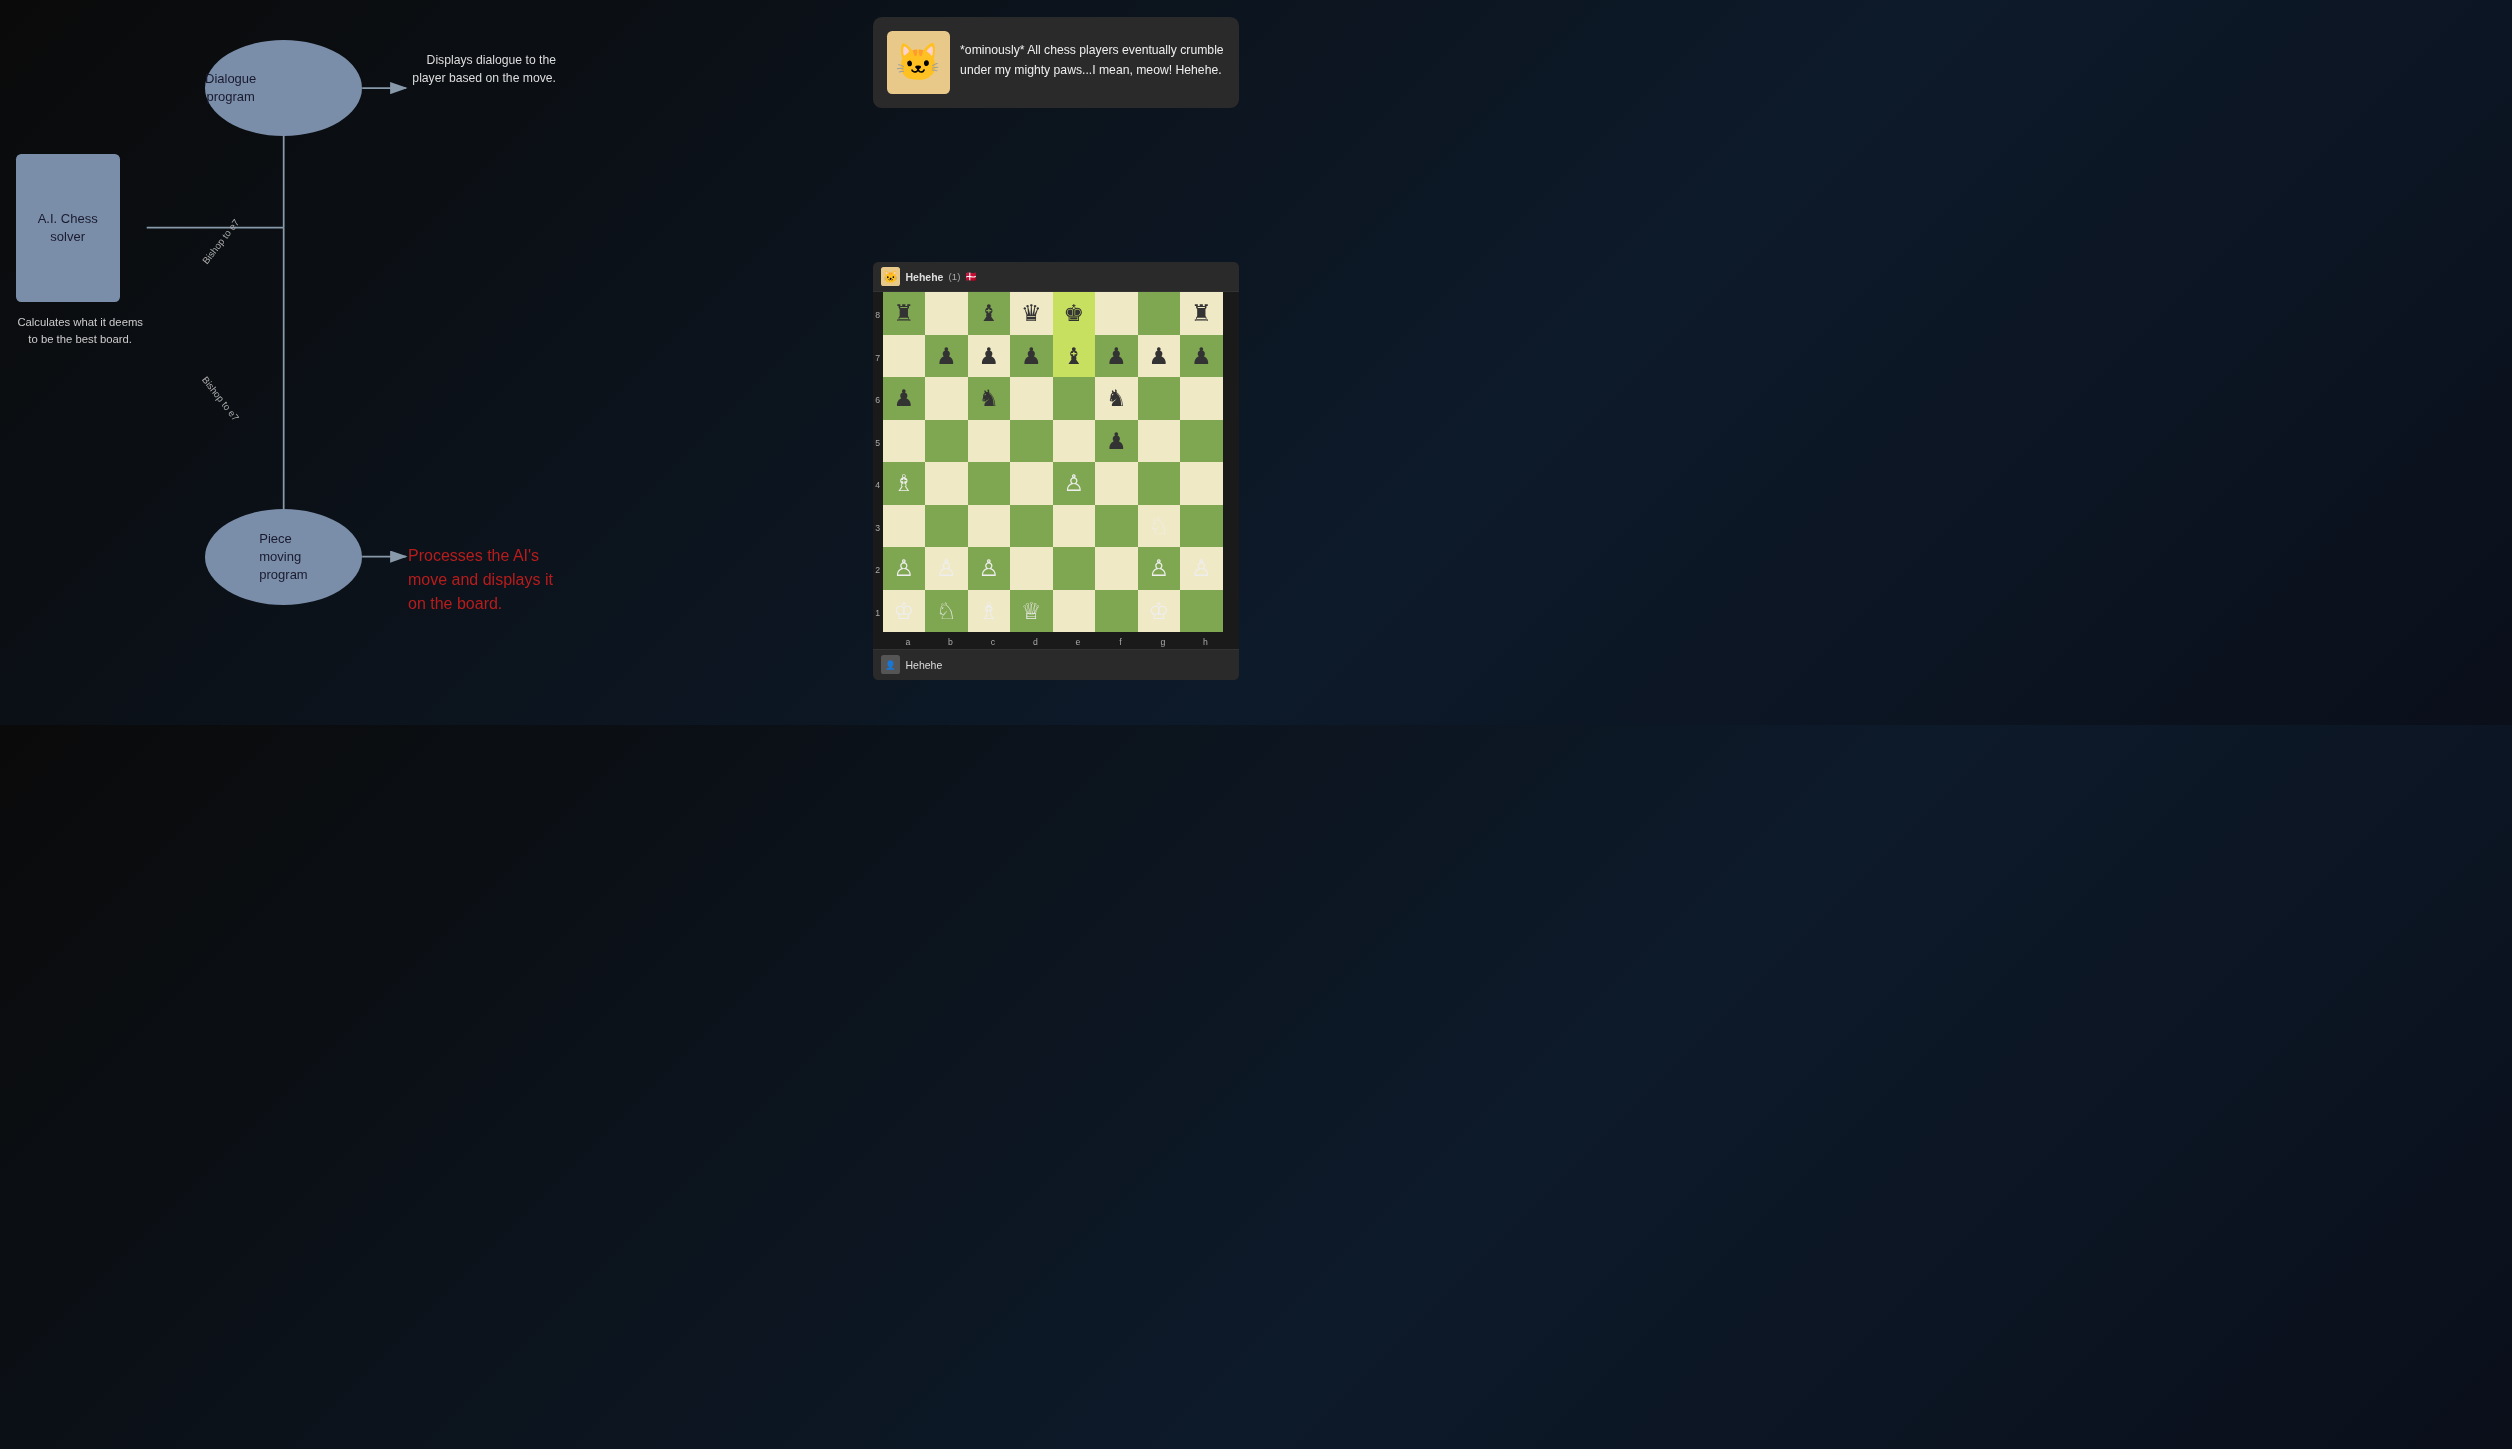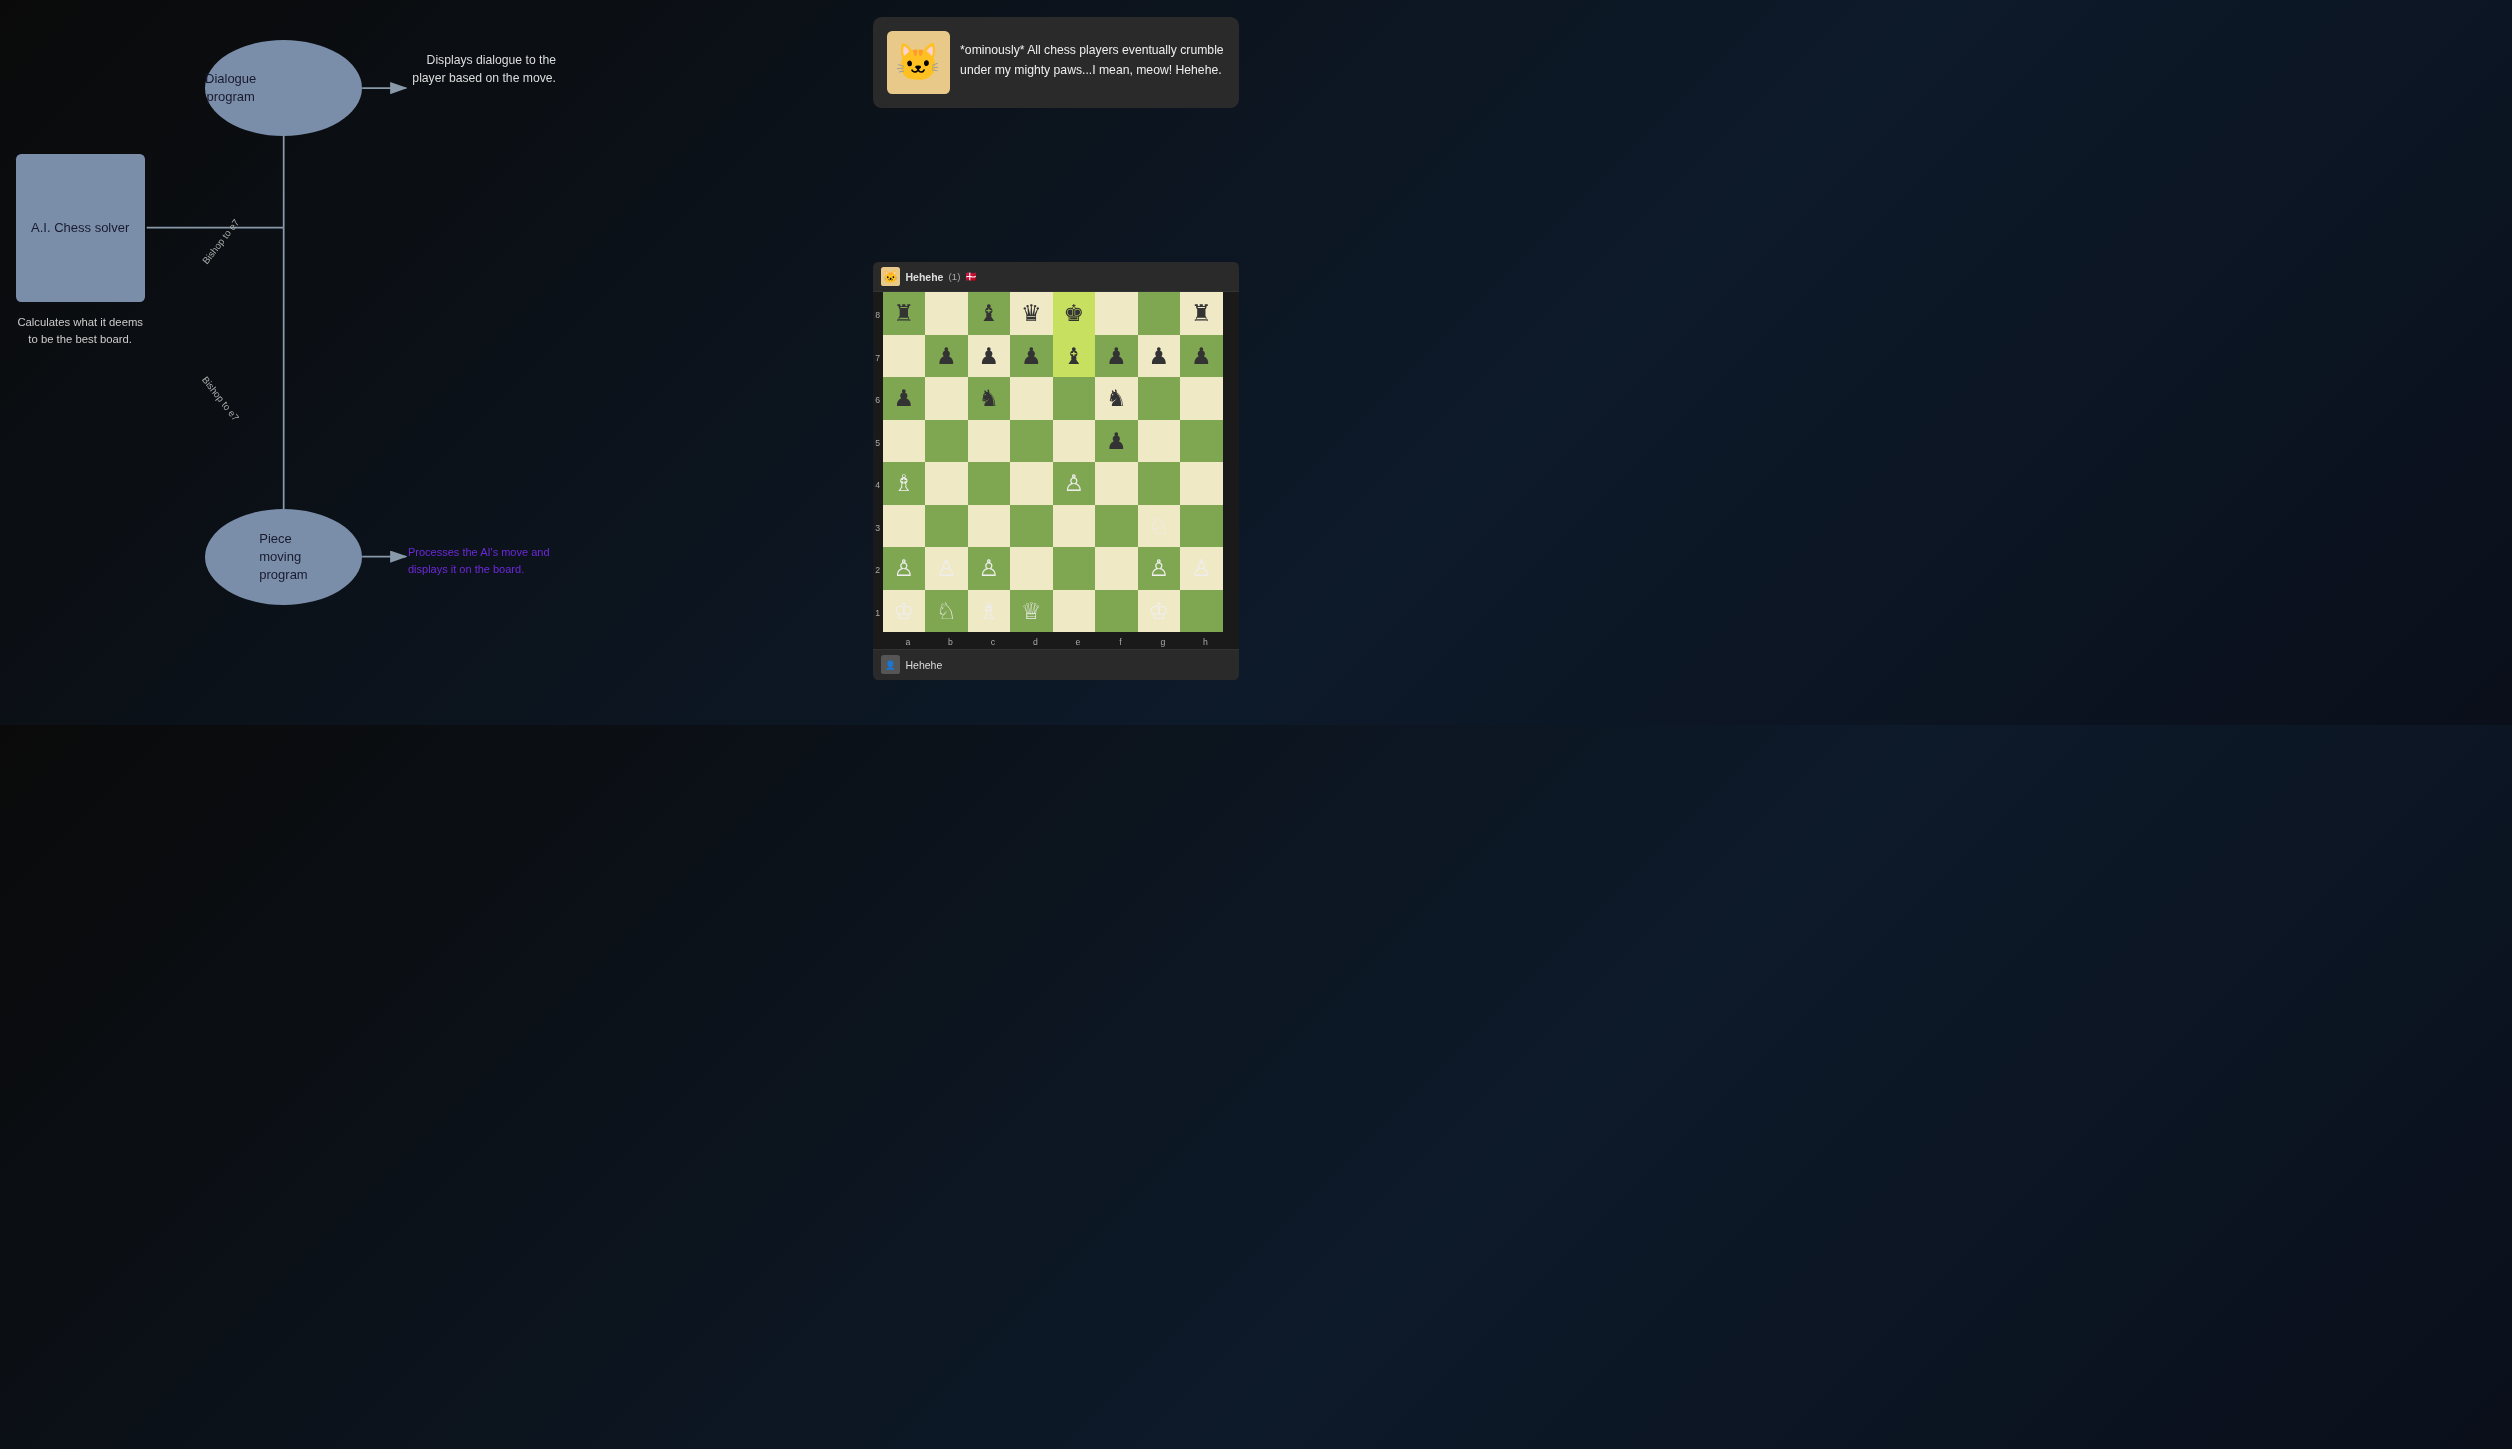--- a/index.html
+++ b/index.html
@@ -10,21 +10,21 @@
       font-family: -apple-system, BlinkMacSystemFont, 'Segoe UI', sans-serif;
       overflow: hidden;
       position: relative;
     }
 
     
     .ai-solver-box {
       position: absolute;
       left: 15.7px;
       top: 154px;
-      width: 129px;
+      width: 104px;
       height: 148px;
       background: #7a8eaa;
       border-radius: 5.2px;
       display: flex;
       align-items: center;
       justify-content: center;
       padding: 8.7px;
     }
     .ai-solver-box span {
       color: #1a1a2e;
@@ -126,22 +126,22 @@
       text-align: right;
       line-height: 1.5;
     }
 
     
     .piece-desc {
       position: absolute;
       left: 408px;
       top: 544px;
       width: 148px;
-      color: #6d28d9;
-      font-size: 11px;
+      color: #b91c1c;
+      font-size: 16px;
       text-align: left;
       line-height: 1.5;
     }
 
     
     .chat-area {
       position: absolute;
       right: 17.4px;
       top: 17.4px;
       width: 366px;

